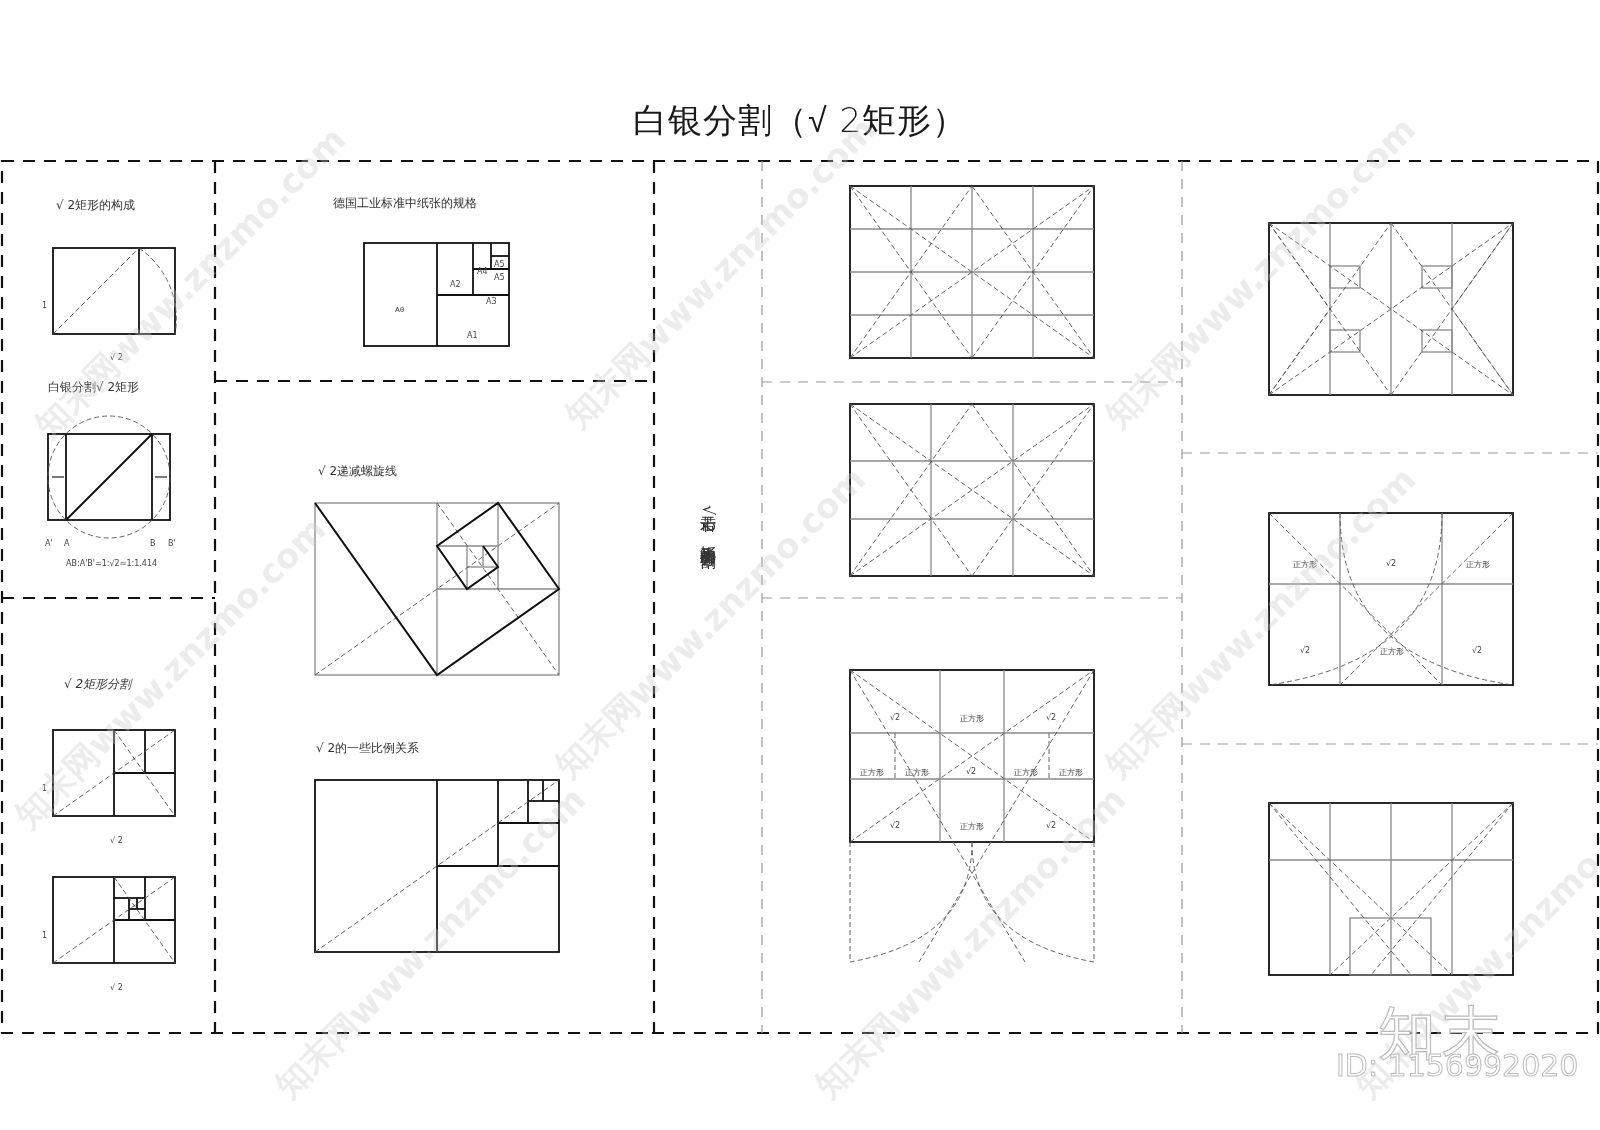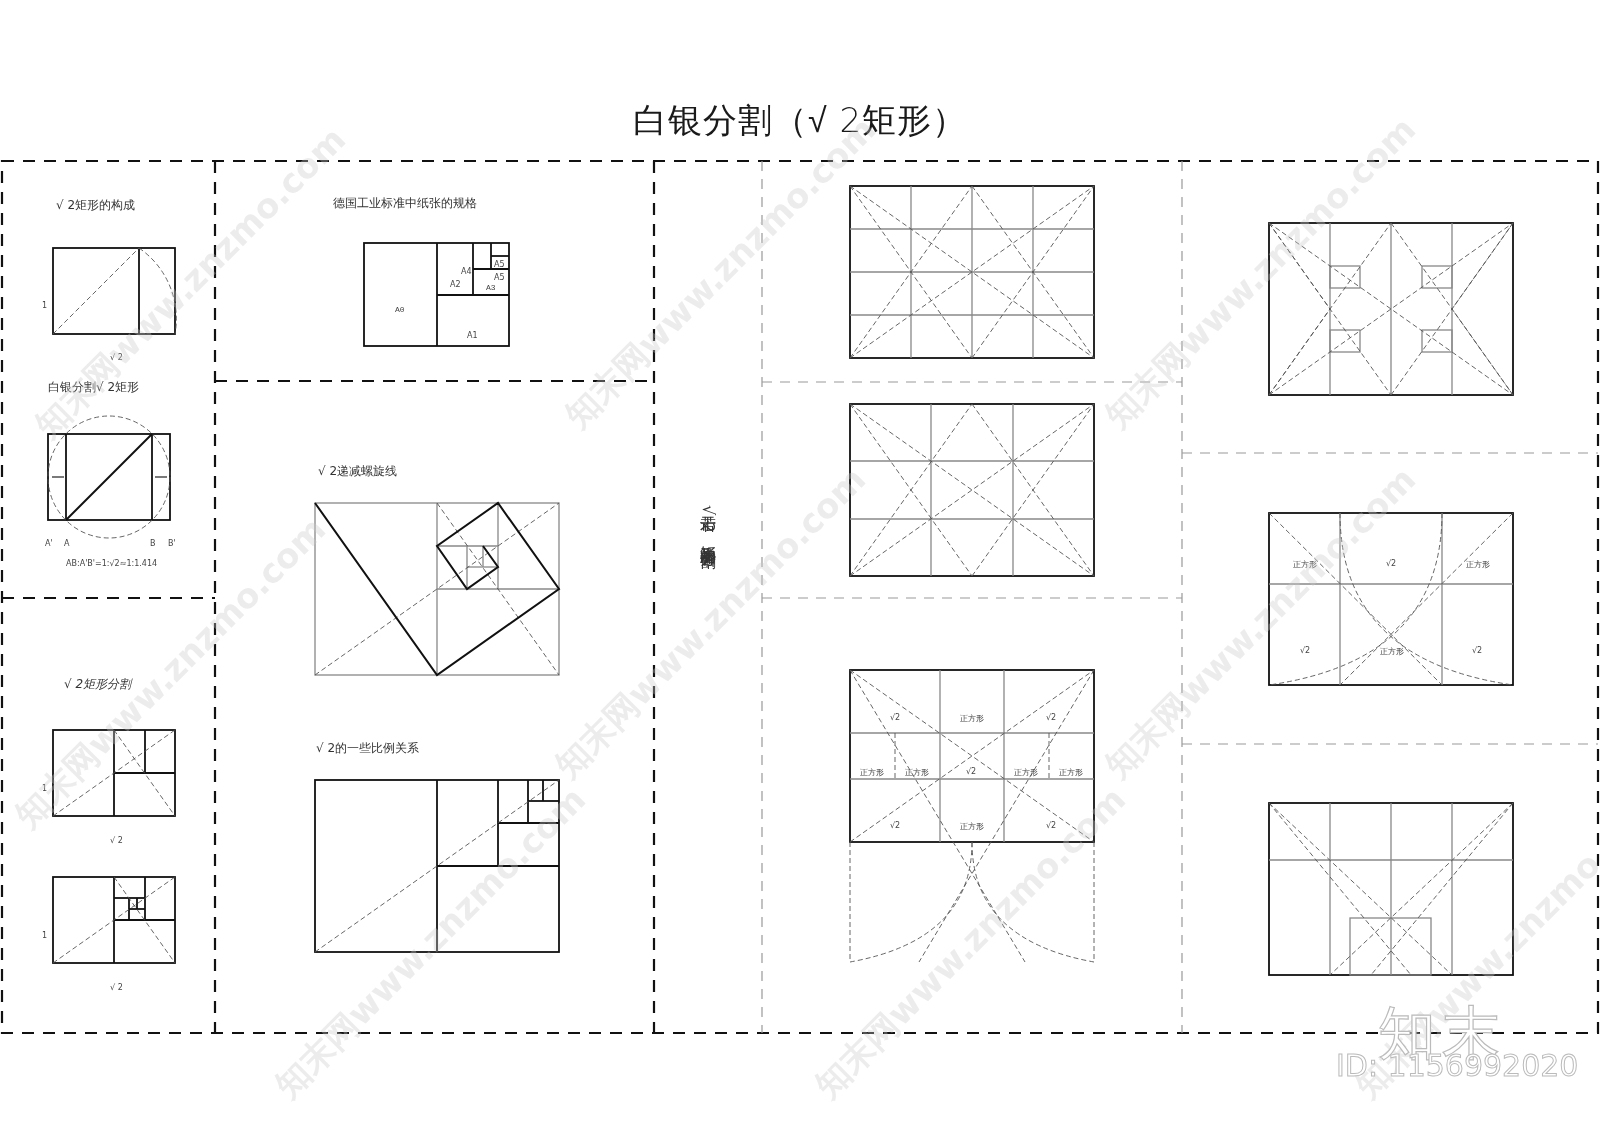--- a/index.html
+++ b/index.html
@@ -233,22 +233,22 @@
 <div class="lbl" style="left:64px; top:676px;font-style:italic;">√ 2矩形分割</div>
 <div class="tiny" style="left:42px; top:769px;">1</div>
 <div class="tiny" style="left:110px; top:821px;">√ 2</div>
 <div class="tiny" style="left:42px; top:916px;">1</div>
 <div class="tiny" style="left:110px; top:968px;">√ 2</div>
 
 <div class="lbl" style="left:333px; top:195px;">德国工业标准中纸张的规格</div>
 <div class="tiny" style="left:395px; top:290px;font-family:Liberation Mono, monospace;">A0</div>
 <div class="tiny" style="left:467px; top:316px;">A1</div>
 <div class="tiny" style="left:450px; top:265px;text-align:center;">A2</div>
-<div class="tiny" style="left:486px; top:268px;font-family:Liberation Mono, monospace;">A3</div>
-<div class="tiny" style="left:461px; top:252px;">A4</div>
+<div class="tiny" style="left:486px; top:282px;">A3</div>
+<div class="tiny" style="left:477px; top:252px;">A4</div>
 <div class="tiny" style="left:494px; top:245px;">A5</div>
 <div class="tiny" style="left:494px; top:258px;">A5</div>
 
 <div class="lbl" style="left:318px; top:463px;">√ 2递减螺旋线</div>
 <div class="lbl" style="left:316px; top:740px;">√ 2的一些比例关系</div>
 
 <div class="vert" style="left:697px; top:503px;">若干√ 2矩形的和谐分割</div>
 
 <div class="tiny" style="left:890px; top:698px;">√2</div>
 <div class="tiny" style="left:960px; top:698px;">正方形</div>

